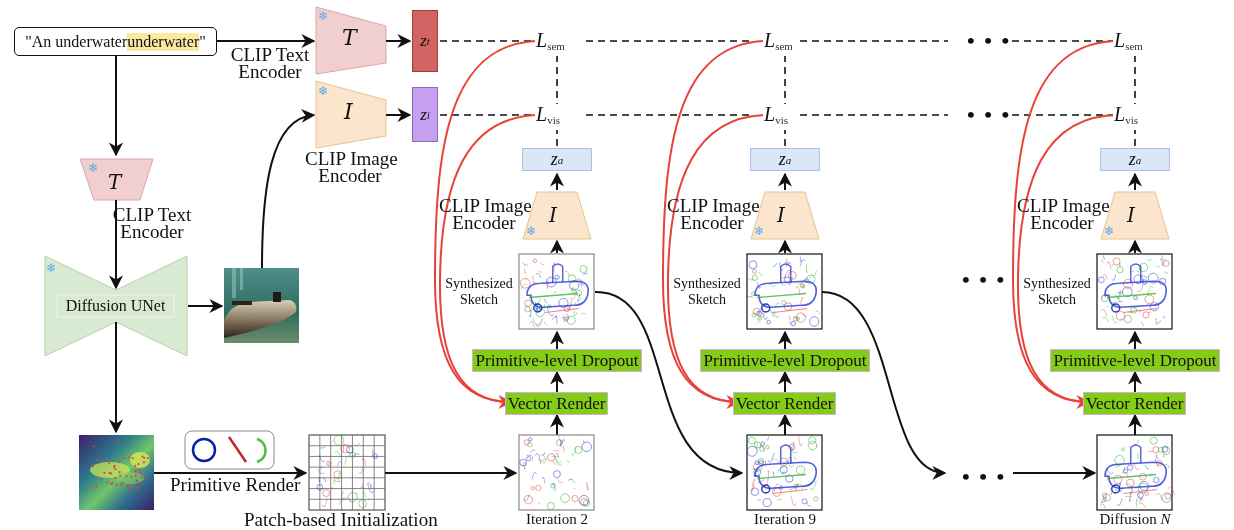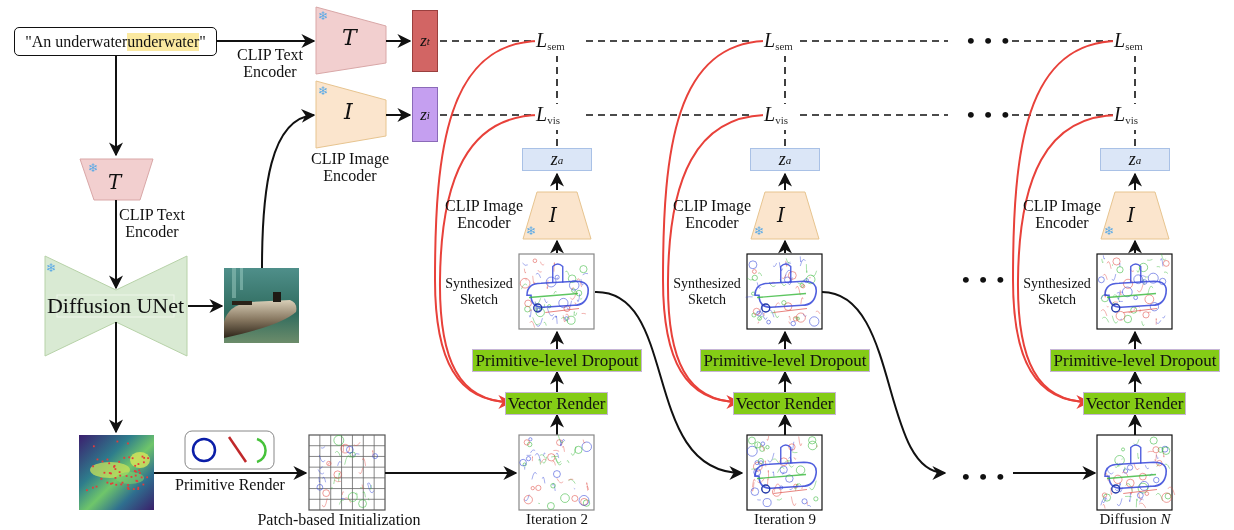--- a/index.html
+++ b/index.html
@@ -1,19 +1,19 @@
 <!DOCTYPE html>
 <html><head>
 <meta charset="utf-8">
 <style>
   html, body { margin:0; padding:0; background:#ffffff; }
   body { width:1234px; height:530px; position:relative; overflow:hidden;
          font-family:"Liberation Serif", "DejaVu Serif", serif; color:#111; }
   #canvas { position:absolute; left:0; top:0; width:1234px; height:530px; }
-  .lbl { position:absolute; font-size:16px; line-height:17px; text-align:center; white-space:nowrap; }
+  .lbl { position:absolute; font-size:19px; line-height:17px; text-align:center; white-space:nowrap; }
   .box { position:absolute; box-sizing:border-box; display:flex; align-items:center; justify-content:center;
          font-size:17px; white-space:nowrap; }
   .prompt { left:14px; top:27px; width:203px; height:29px; border:1.5px solid #111; border-radius:5px;
             background:#fff; font-size:16px; }
   .prompt .hl { background:#fbe9a0; }
   .lavender { background:#84cc16; border:1px solid #c6b5d6; }
   .za { background:#dbe6f7; border:1px solid #a9c1e6; font-style:italic; font-size:18px; }
   .zt { background:#d26564; border:1px solid #9a3f3e; font-style:italic; font-size:17px; }
   .zi { background:#c59ff0; border:1px solid #8b6ab8; font-style:italic; font-size:17px; }
   .loss { position:absolute; font-style:italic; font-size:20px; line-height:20px; background:#fff; padding:0 1px; }
@@ -690,21 +690,21 @@
 
 <div class="box zt" style="left:412px;top:10px;width:26px;height:62px;">
   <span>z</span>
     <sub style="font-size:11px;">t</sub>
 </div>
 <div class="box zi" style="left:412px;top:87px;width:26px;height:55px;">
   <span>z</span>
     <sub style="font-size:11px;">i</sub>
 </div>
 
-<div class="box" style="left:57px;top:295px;width:117px;height:22px;font-size:22px;font-family:Liberation Serif, serif;">Diffusion UNet</div>
+<div class="box" style="left:57px;top:295px;width:117px;height:22px;font-size:16px;font-family:Liberation Serif, serif;">Diffusion UNet</div>
 
 <div class="lbl" style="left:170px;top:476px;width:120px;">Primitive Render</div>
 <div class="lbl" style="left:244px;top:511px;width:190px;">Patch-based Initialization</div>
 
 <span class="dots" style="left:967px;top:36px;">• • •</span>
 <span class="dots" style="left:967px;top:110px;">• • •</span>
 <span class="dots" style="left:962px;top:275px;">• • •</span>
 <span class="dots" style="left:962px;top:472px;">• • •</span>
 
 <div id="stage-html">

